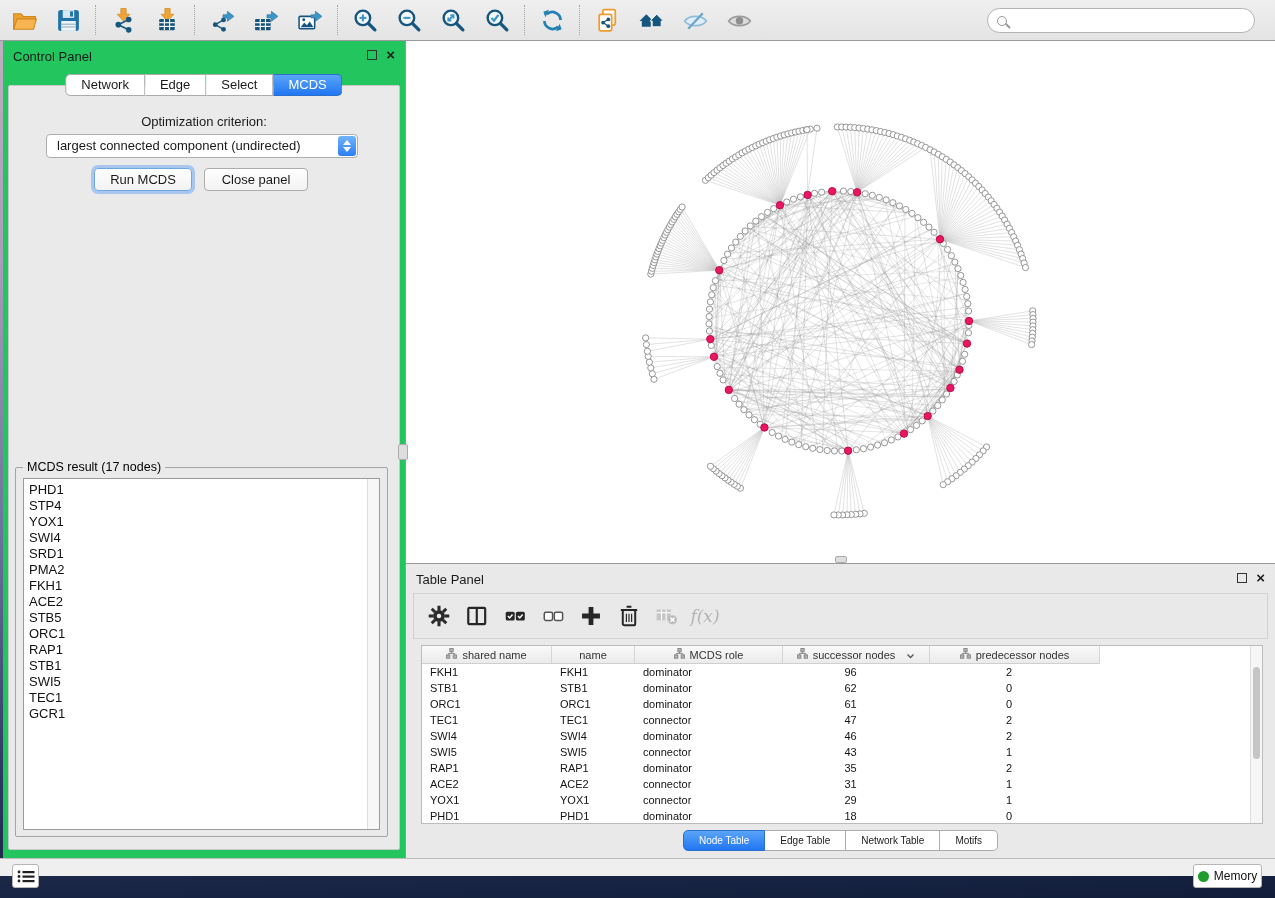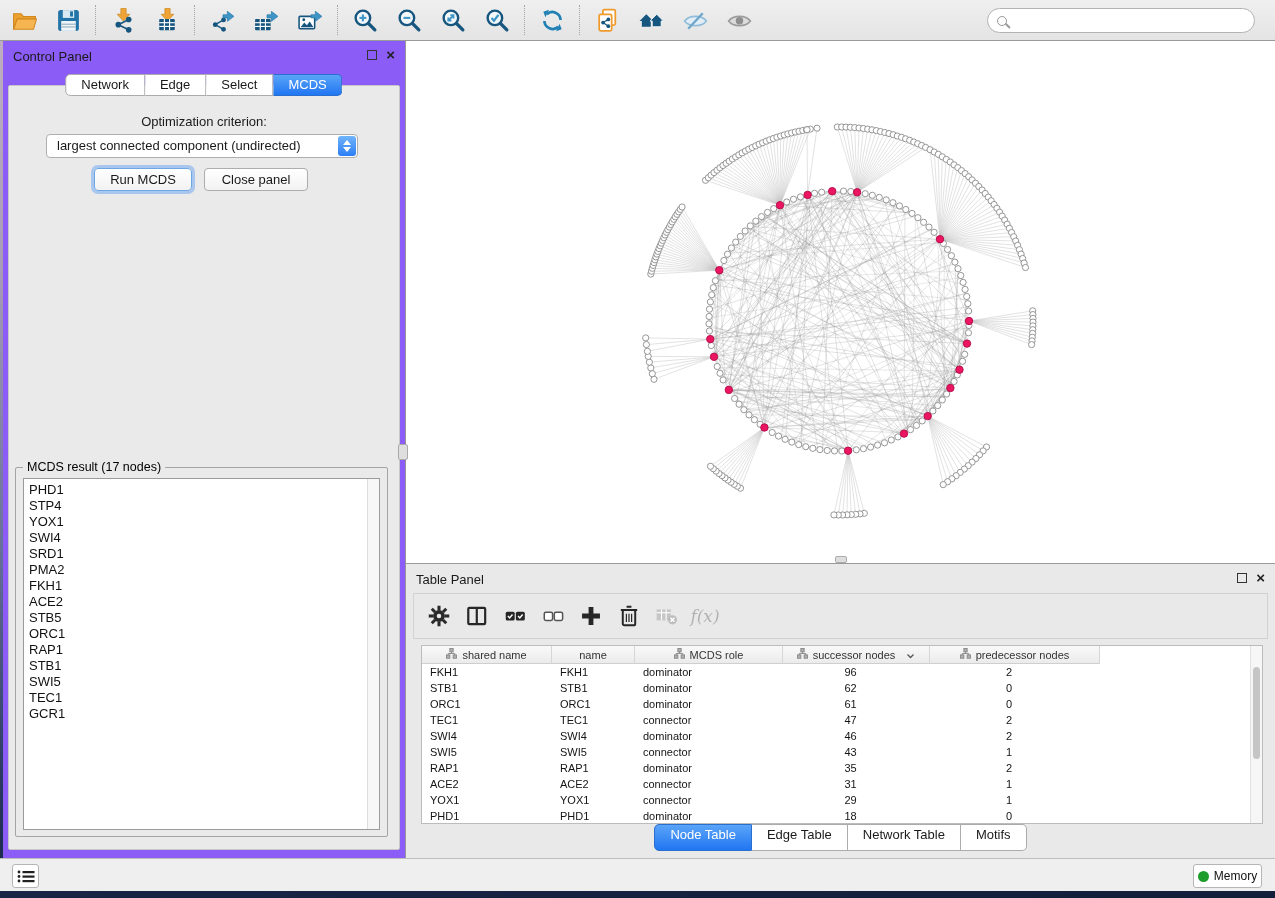--- a/index.html
+++ b/index.html
@@ -20,21 +20,21 @@
     background:#fff; border:1px solid #b3b3b3; border-radius:13px; display:flex; align-items:center; }
   #search-wrap .mag { width:10px; height:10px; border:1.5px solid #9a9a9a; border-radius:50%;
     margin-left:9px; position:relative; flex:none; }
   #search-wrap .mag::after { content:''; position:absolute; width:6px; height:1.5px; background:#9a9a9a;
     transform:rotate(45deg); right:-5px; bottom:-2px; }
   #search-input { border:none; outline:none; background:transparent; flex:1; height:20px;
     font-size:13px; padding:0 8px 0 6px; font-family:"Liberation Sans",sans-serif; }
 
   
   #control-panel { position:absolute; left:3px; top:41px; width:403px; height:817px;
-    background:#8b5cf6; border-right:1px solid #979797; }
+    background:#22c55e; border-right:1px solid #979797; }
   .panel-title { position:absolute; left:10px; top:8px; font-size:13px; color:#1a1a1a; }
   .win-btns { position:absolute; right:10px; top:8px; display:flex; gap:9px; align-items:center; }
   .float-glyph { width:10px; height:10px; border:1.6px solid #333; display:inline-block; }
   .close-glyph { font-size:15px; font-weight:bold; color:#222; line-height:12px; }
   #cp-tabs { position:absolute; top:33px; left:50%; transform:translateX(-50%); display:flex; z-index:3; }
   .seg-btn { height:22px; padding:0 15px; background:#fff; border:1px solid #ababab; border-left:none;
     font-size:13px; line-height:20px; color:#1a1a1a; cursor:default; white-space:nowrap; }
   .seg-btn:first-child { border-left:1px solid #ababab; border-radius:5px 0 0 5px; }
   .seg-btn:last-child { border-radius:0 5px 5px 0; }
   .seg-btn.selected { background:linear-gradient(#5aa4f8,#2176f2); border-color:#2b6fce; color:#fff; }
@@ -100,24 +100,24 @@
   #tbl-body { position:absolute; left:0; top:18px; right:13px; }
   .trow { display:flex; height:16px; }
   .td { font-size:11px; line-height:16px; color:#141414; overflow:hidden; white-space:nowrap; }
   .td.txt { padding-left:8px; }
   .td.num { text-align:center; padding-right:12px; }
   .tbl-scroll { position:absolute; right:0; top:0; bottom:0; width:12px;
     background:#f6f6f6; border-left:1px solid #e0e0e0; }
   .tbl-thumb { position:absolute; left:2px; top:21px; width:7px; height:92px;
     background:#c5c5c5; border-radius:4px; }
   #tbl-tabs { position:absolute; left:0; right:0; bottom:7px; display:flex; justify-content:center; }
-  #tbl-tabs .seg-btn { font-size:13px; height:27px; line-height:19px; }
+  #tbl-tabs .seg-btn { font-size:10px; height:21px; line-height:19px; }
 
   
-  #status-bar { position:absolute; left:0; top:858px; width:1275px; height:33px;
+  #status-bar { position:absolute; left:0; top:858px; width:1275px; height:18px;
     background:#efefef; border-top:1px solid #bdbdbd; }
   #panel-menu-btn { position:absolute; left:12px; top:5px; width:27px; height:24px;
     background:#fff; border:1px solid #b5b5b5; border-radius:3px;
     display:flex; align-items:center; justify-content:center; }
   #memory-btn { position:absolute; right:13px; top:5px; width:69px; height:24px;
     background:#fff; border:1px solid #b5b5b5; border-radius:3px;
     display:flex; align-items:center; justify-content:center; gap:5px; font-size:12px; color:#111; }
   #memory-dot { width:11px; height:11px; border-radius:50%; flex:none; }
 </style>
 </head>

